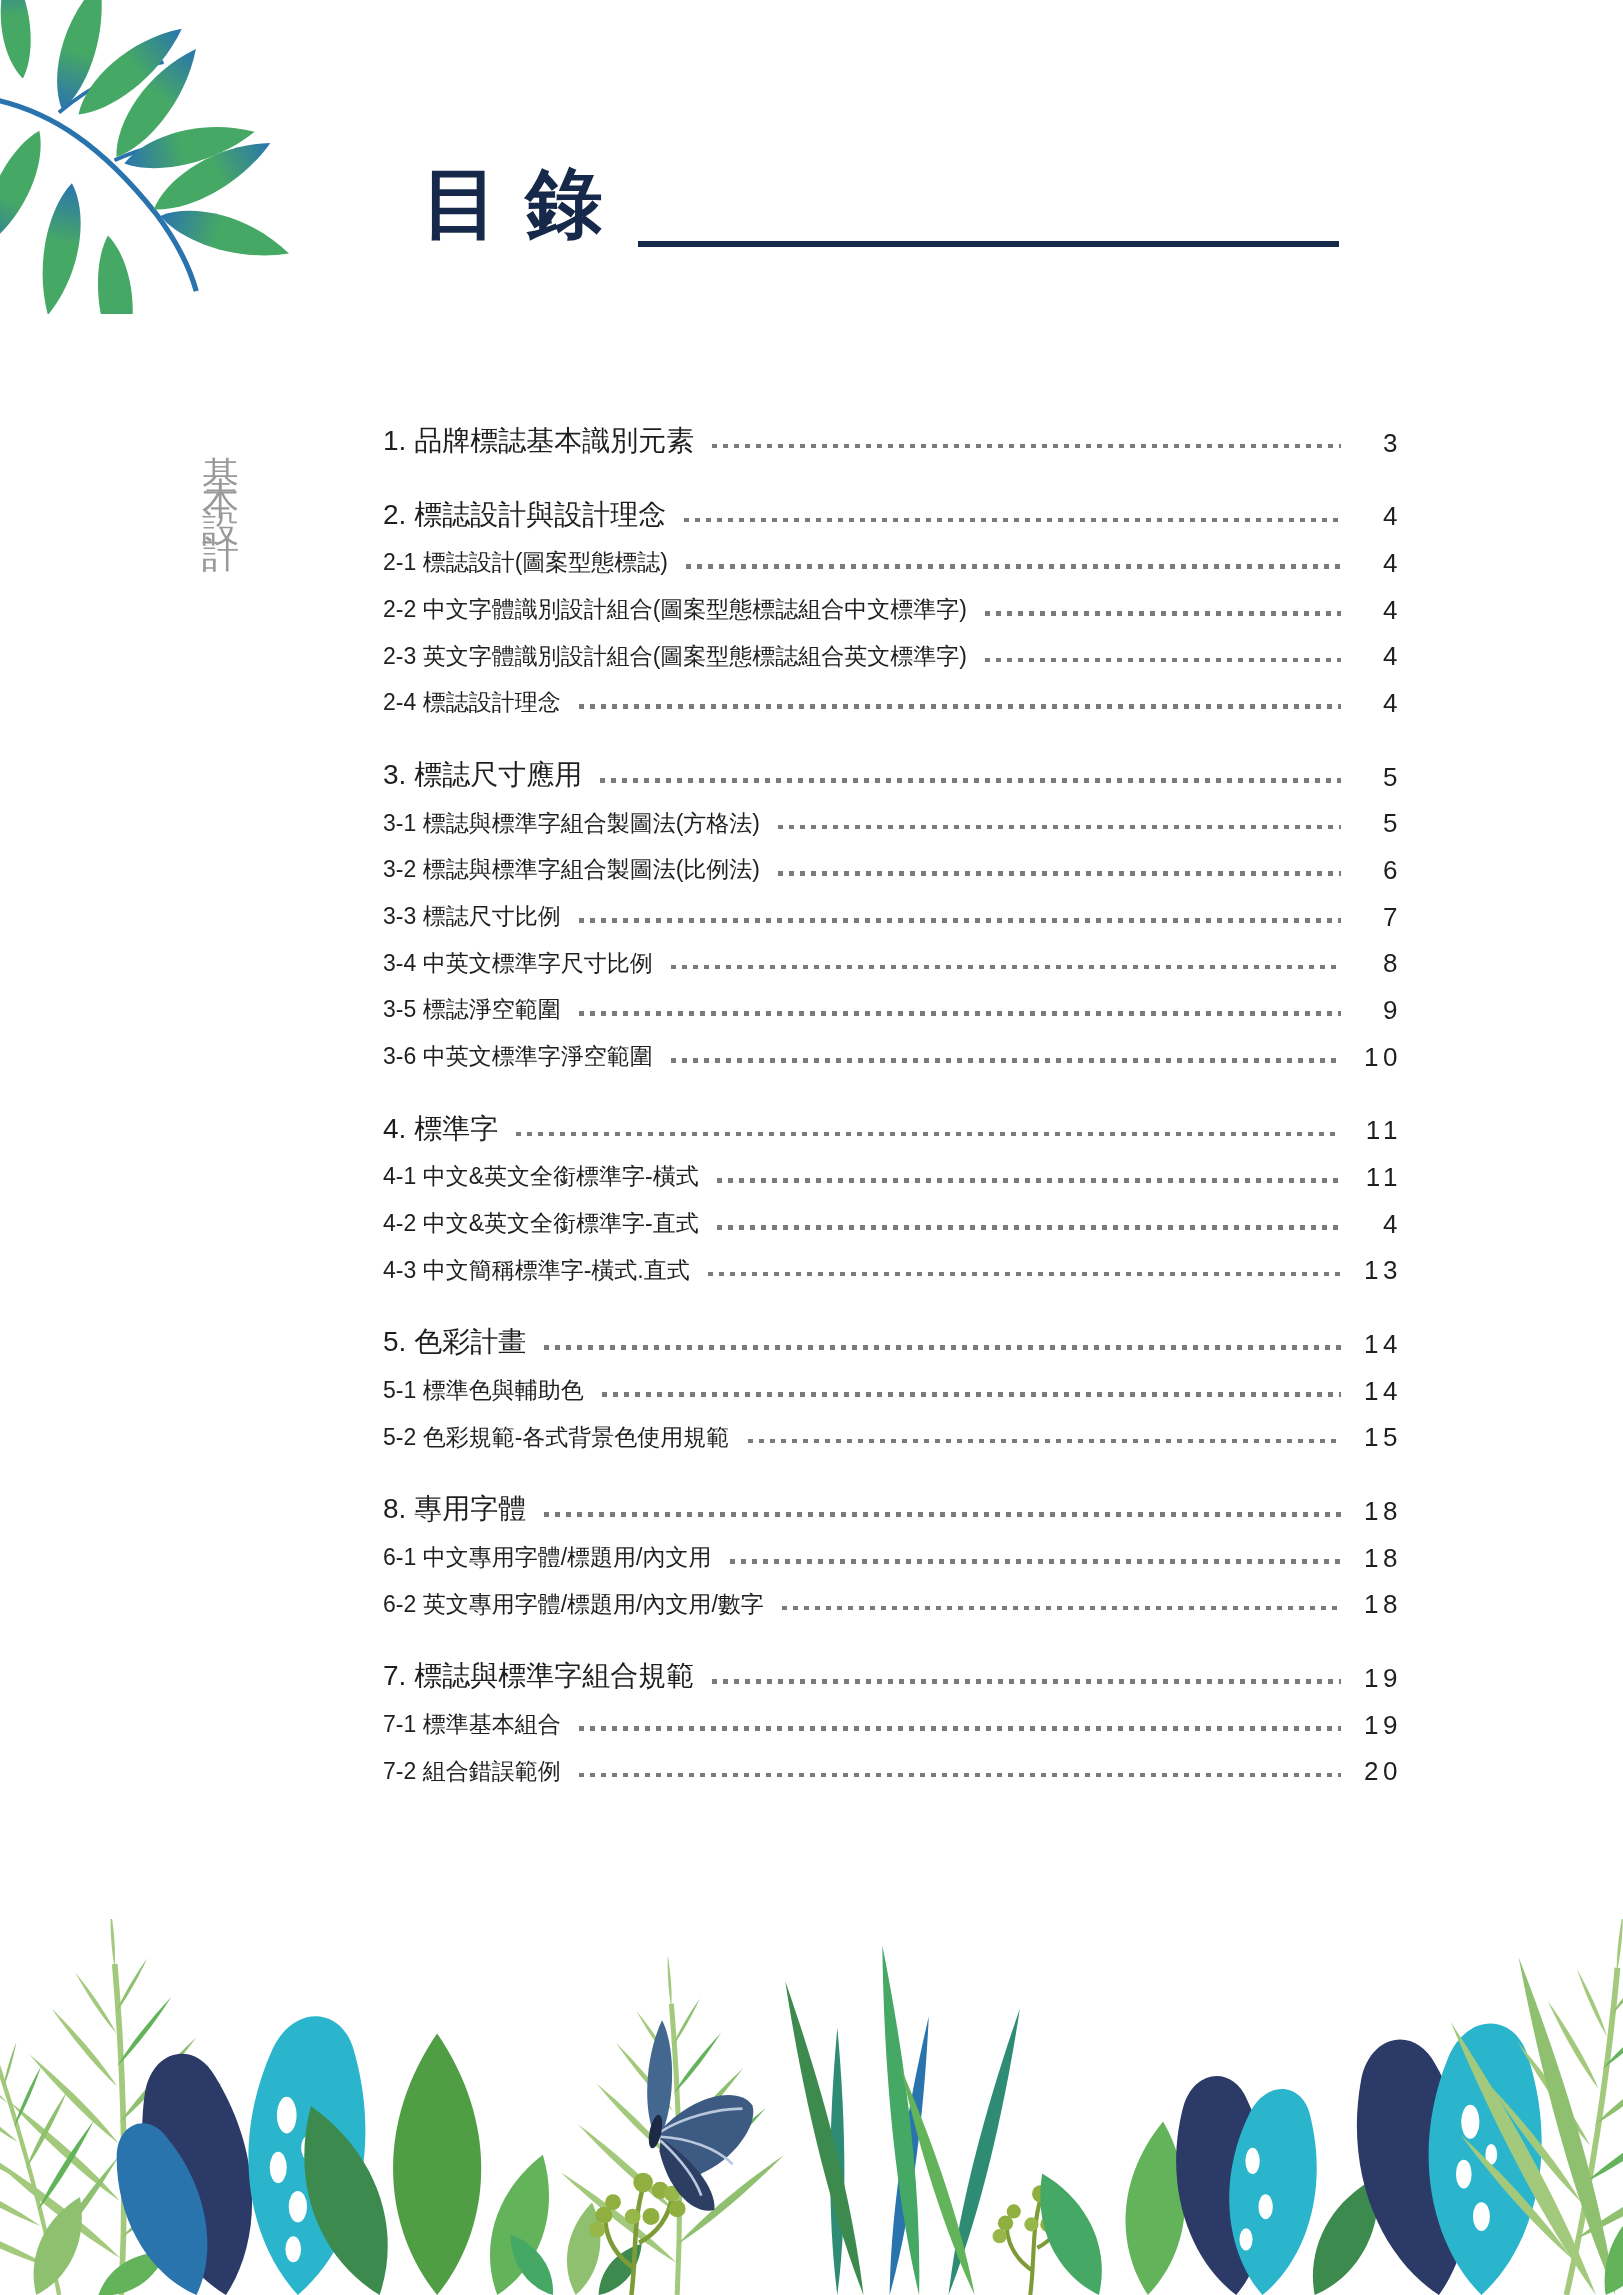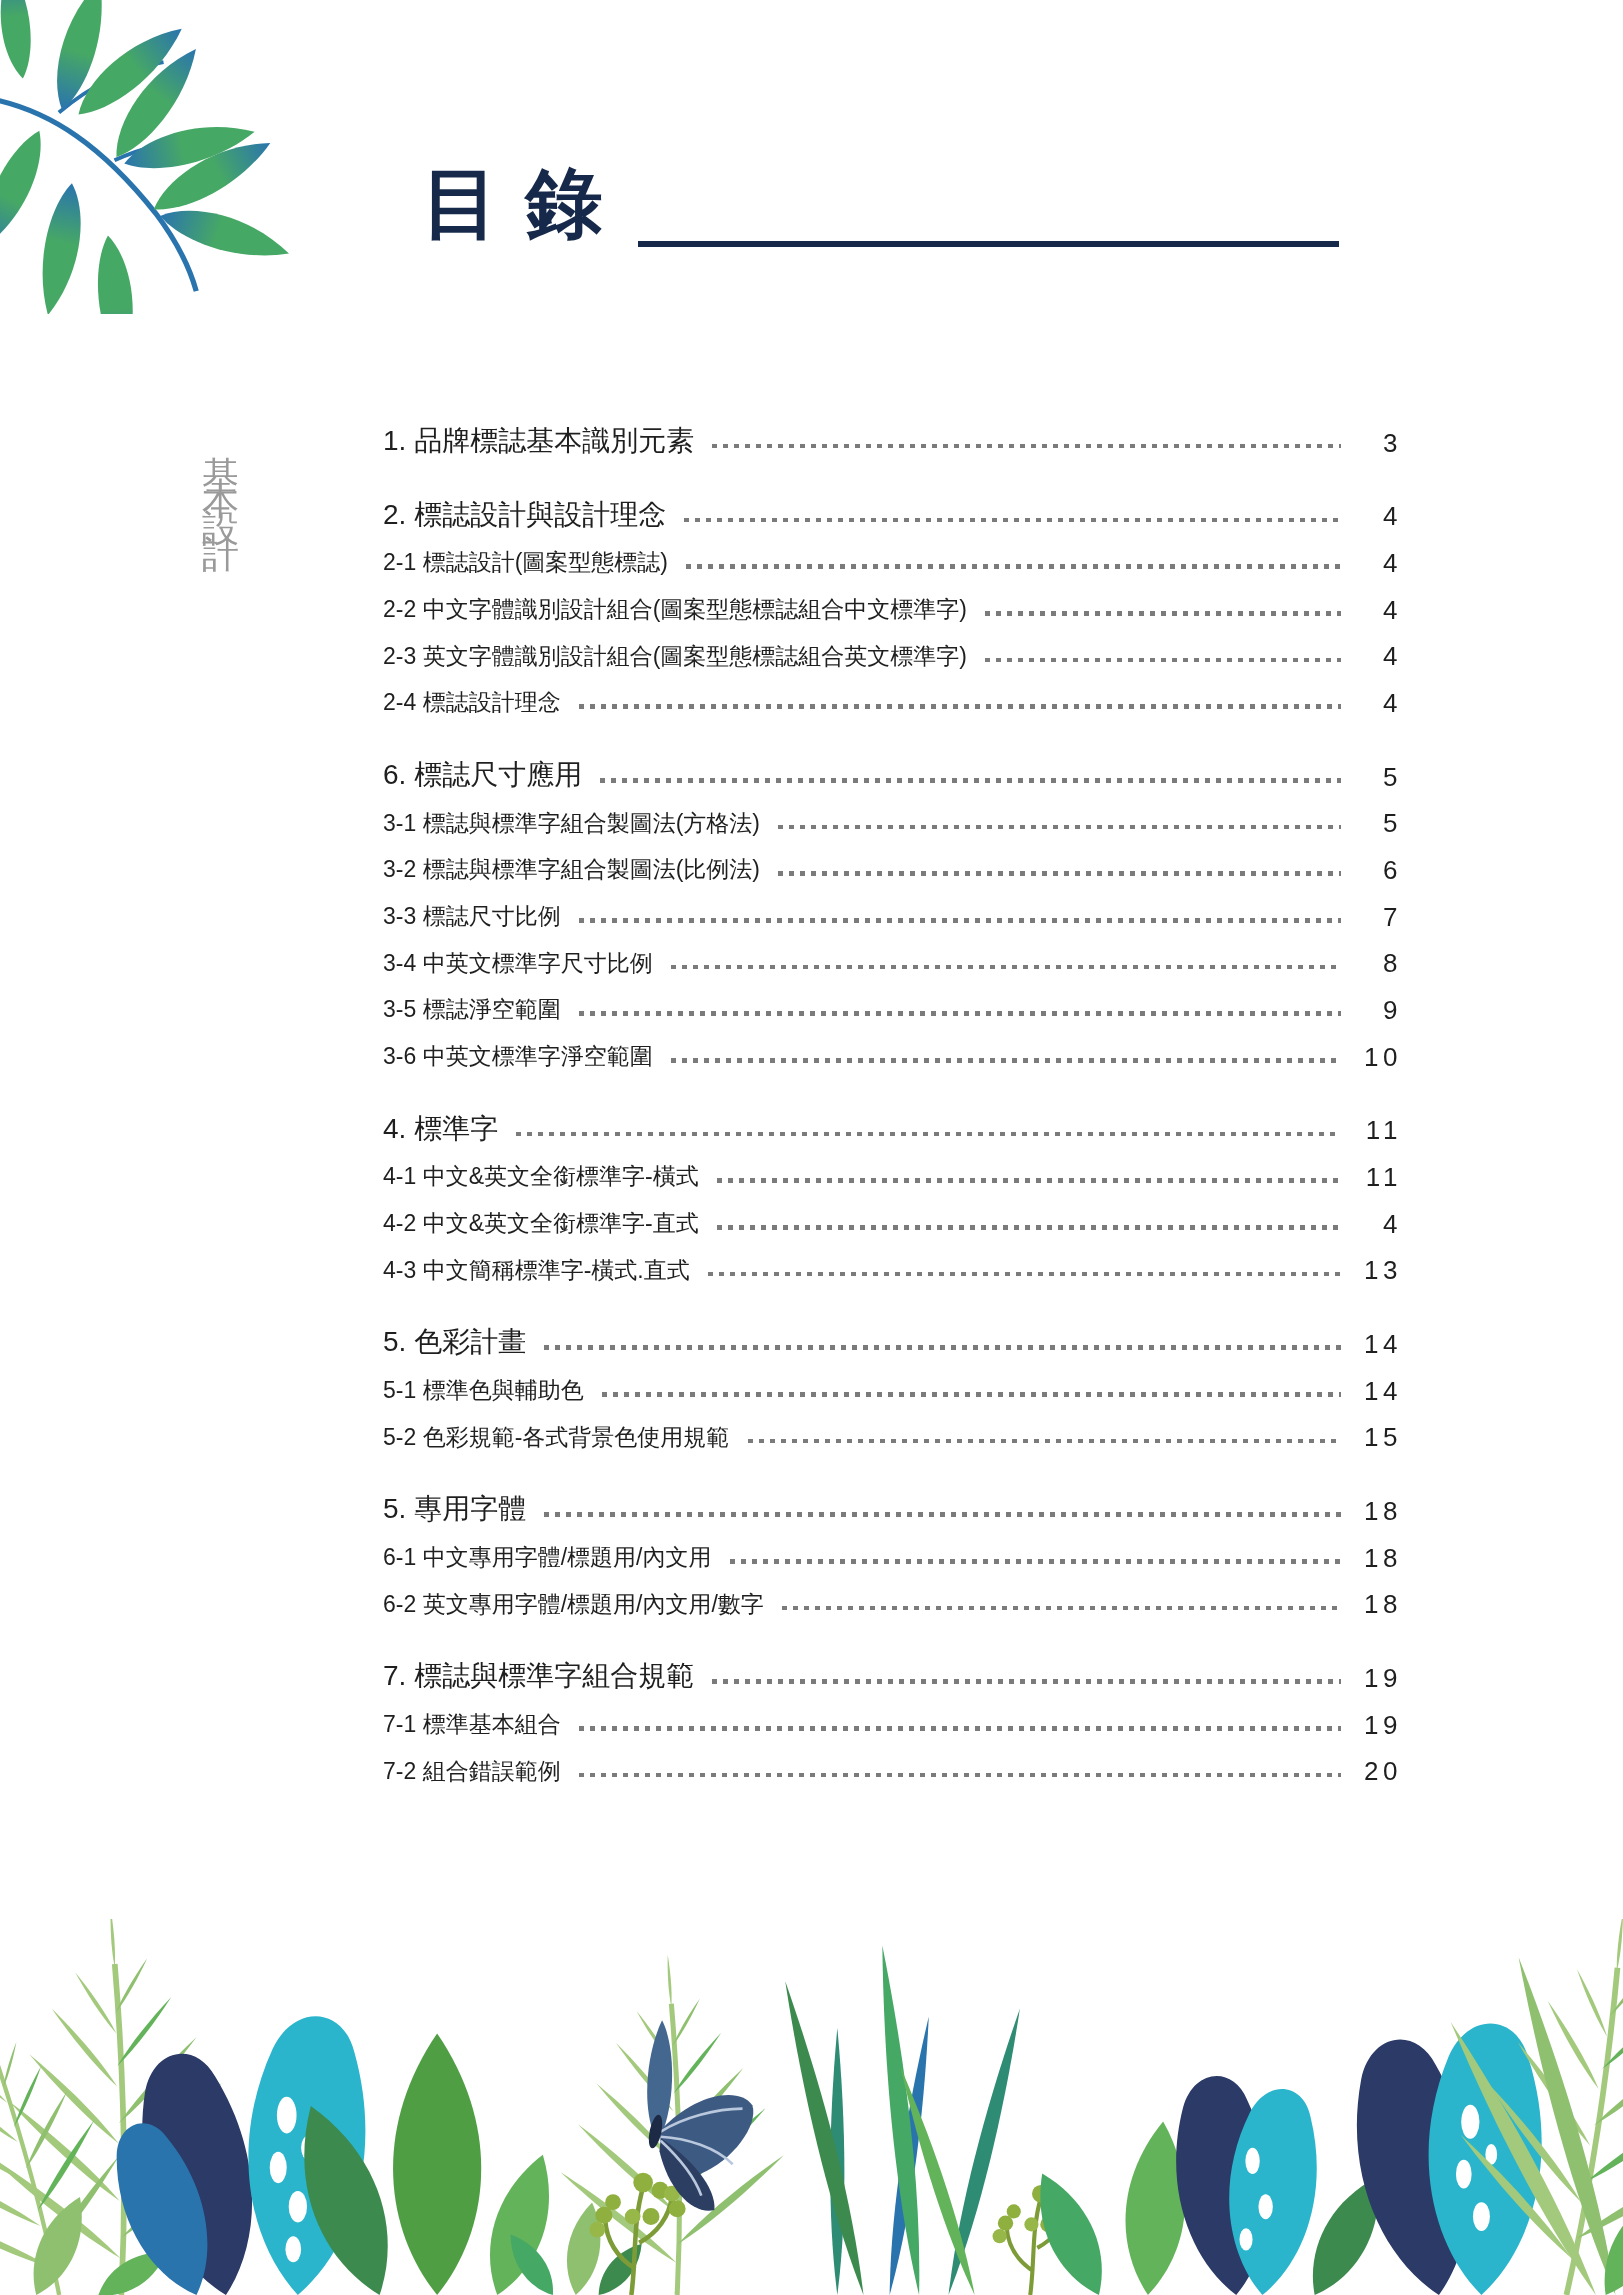--- a/index.html
+++ b/index.html
@@ -121,21 +121,21 @@
     <span class="toc-label">2-3 英文字體識別設計組合(圖案型態標誌組合英文標準字)</span>
     <span class="toc-dots"></span>
     <span class="toc-page">4</span>
   </div>
     <div class="toc-row sub">
     <span class="toc-label">2-4 標誌設計理念</span>
     <span class="toc-dots"></span>
     <span class="toc-page">4</span>
   </div>
     <div class="toc-row section">
-    <span class="toc-label">6. 標誌尺寸應用</span>
+    <span class="toc-label">3. 標誌尺寸應用</span>
     <span class="toc-dots"></span>
     <span class="toc-page">5</span>
   </div>
     <div class="toc-row sub">
     <span class="toc-label">3-1 標誌與標準字組合製圖法(方格法)</span>
     <span class="toc-dots"></span>
     <span class="toc-page">5</span>
   </div>
     <div class="toc-row sub">
     <span class="toc-label">3-2 標誌與標準字組合製圖法(比例法)</span>
@@ -191,21 +191,21 @@
     <span class="toc-label">5-1 標準色與輔助色</span>
     <span class="toc-dots"></span>
     <span class="toc-page">14</span>
   </div>
     <div class="toc-row sub">
     <span class="toc-label">5-2 色彩規範-各式背景色使用規範</span>
     <span class="toc-dots"></span>
     <span class="toc-page">15</span>
   </div>
     <div class="toc-row section">
-    <span class="toc-label">5. 專用字體</span>
+    <span class="toc-label">8. 專用字體</span>
     <span class="toc-dots"></span>
     <span class="toc-page">18</span>
   </div>
     <div class="toc-row sub">
     <span class="toc-label">6-1 中文專用字體/標題用/內文用</span>
     <span class="toc-dots"></span>
     <span class="toc-page">18</span>
   </div>
     <div class="toc-row sub">
     <span class="toc-label">6-2 英文專用字體/標題用/內文用/數字</span>

